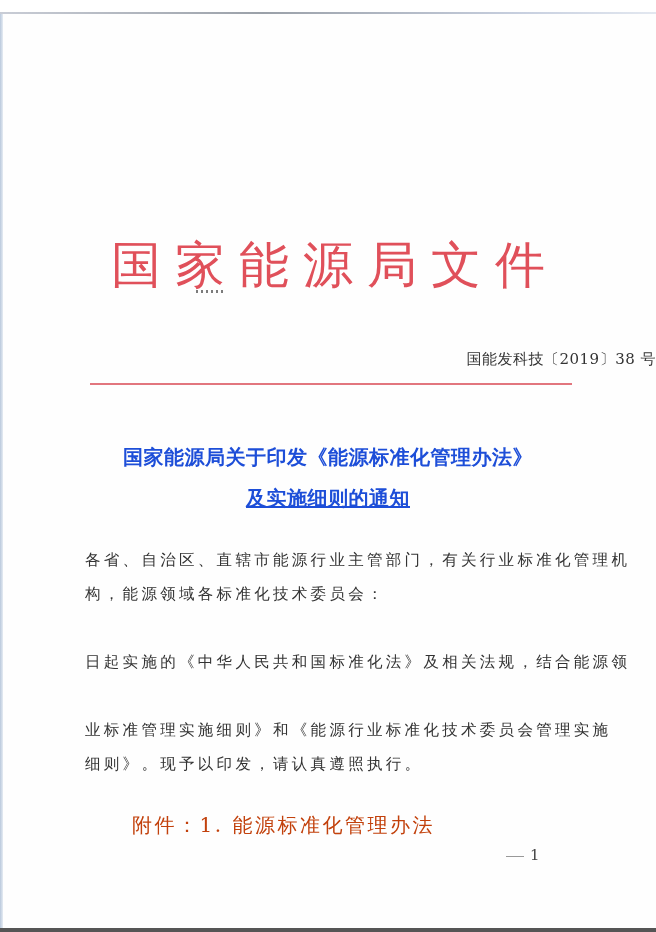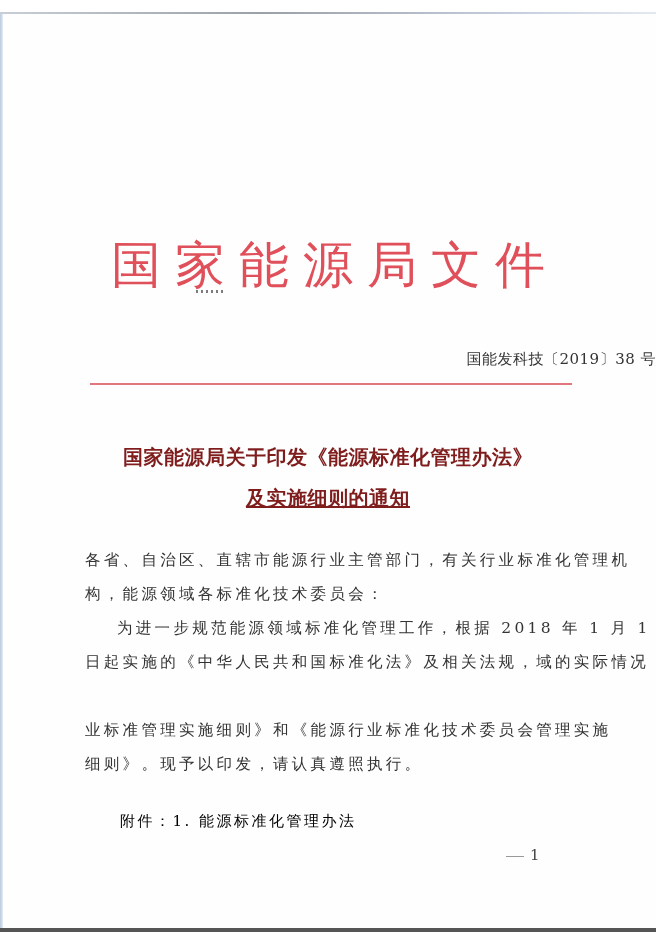--- a/index.html
+++ b/index.html
@@ -77,39 +77,39 @@
       background: #e2767e;
     }
     .title {
       position: absolute;
       left: 0;
       width: 656px;
       text-align: center;
       font-family: "DejaVu Sans", "Liberation Sans", sans-serif;
       font-weight: bold;
       font-size: 20px;
-      color: #7f1d1d;
+      color: #1d4ed8;
       letter-spacing: 0.5px;
     }
     .title.l1 { top: 432px; }
     .title.l2 { top: 473px; text-decoration: underline; }
     .line {
       position: absolute;
       left: 85px;
       font-size: 15.5px;
       color: #333;
       letter-spacing: 3.3px;
       white-space: nowrap;
     }
     .attachment {
       position: absolute;
-      left: 120px;
+      left: 132px;
       top: 800px;
-      font-size: 15px;
-      color: #000000;
+      font-size: 20px;
+      color: #c2410c;
       letter-spacing: 2.5px;
       white-space: nowrap;
     }
     .page-number {
       position: absolute;
       left: 500px;
       top: 834px;
       font-size: 15px;
       color: #444;
       white-space: nowrap;
@@ -144,22 +144,21 @@
 
   <div class="doc-number">国能发科技〔2019〕38 号</div>
   <div class="red-rule"></div>
 
   <div class="title l1">国家能源局关于印发《能源标准化管理办法》</div>
   <div class="title l2">及实施细则的通知</div>
 
   <div class="line" style="top:572px;">构，能源领域各标准化技术委员会：</div>
   <div class="line" style="top:538px;">各省、自治区、直辖市能源行业主管部门，有关行业标准化管理机</div>
 
-  <div class="line" style="top:606px; left:117px;">为进一步规范能源领域标准化管理工作，根据 2018 年 1 月 1</div>
-  <div class="line" style="top:640px;">日起实施的《中华人民共和国标准化法》及相关法规，域的实际情况</div>
+  <div class="line" style="top:640px;">日起实施的《中华人民共和国标准化法》及相关法规，结合能源领</div>
   <div class="line" style="top:708px;">业标准管理实施细则》和《能源行业标准化技术委员会管理实施</div>
   <div class="line" style="top:742px;">细则》。现予以印发，请认真遵照执行。</div>
 
   <div class="attachment">
     <span>附件：</span><span>1. 能源标准化管理办法</span>
   </div>
 
   <div class="page-number">
     <span class="dash"></span><span>1</span>
   </div>

